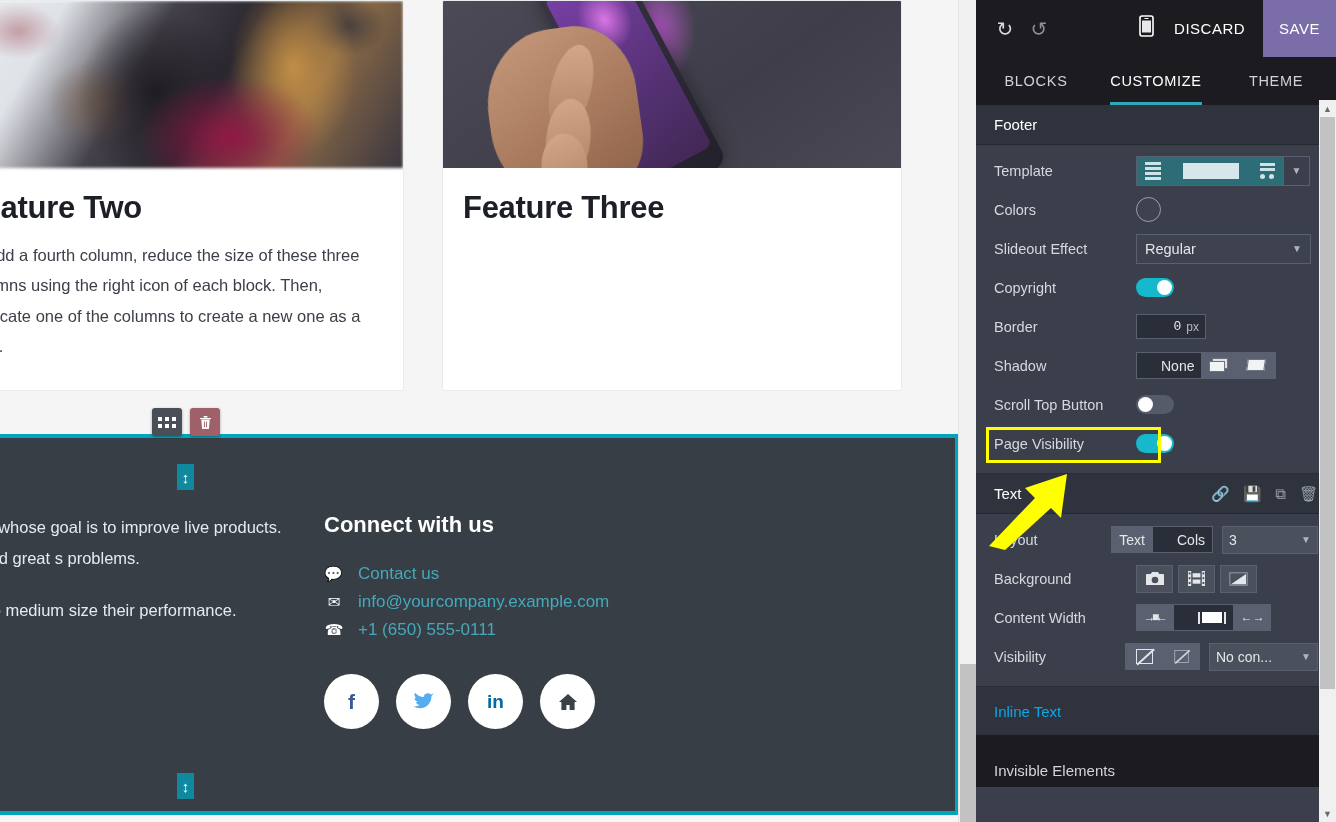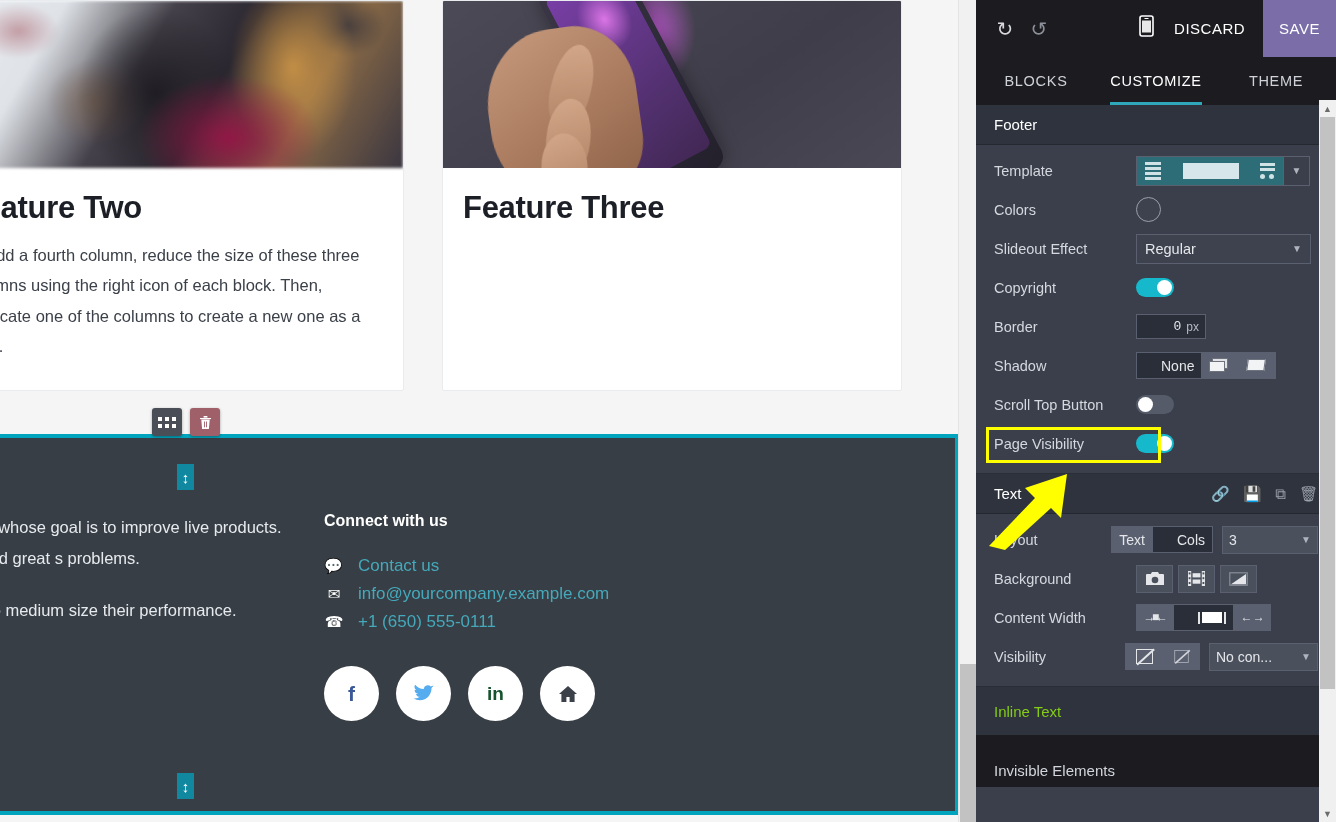--- a/index.html
+++ b/index.html
@@ -107,33 +107,33 @@
     z-index: 8;
   }
   .rh-top { left: 177px; top: 26px; }
   .rh-bottom { left: 177px; bottom: 12px; }
   .rh-arrow { color: #ffffff; font-size: 15px; line-height: 1; }
 
   .footer-inner { position: absolute; left: -56px; top: 74px; width: 1010px; display: flex; }
   .f-col-left { width: 380px; padding-right: 34px; color: #e6eaee; font-size: 16.5px; line-height: 1.85; }
   .f-col-left p { margin-bottom: 22px; }
   .f-col-mid { width: 330px; }
-  .f-col-mid h3 { font-size: 16px; font-weight: 700; color: #ffffff; margin-bottom: 26px; }
+  .f-col-mid h3 { font-size: 22px; font-weight: 700; color: #ffffff; margin-bottom: 26px; }
   .f-link { display: flex; align-items: center; gap: 14px; margin-bottom: 8px; }
   .f-link .ico { width: 20px; text-align: center; color: #ffffff; font-size: 15px; flex: 0 0 20px; }
   .f-link a { color: #45a9bb; font-size: 17px; text-decoration: none; }
   .socials { display: flex; gap: 17px; margin-top: 34px; }
   .soc {
     width: 55px; height: 55px; border-radius: 50%;
     background: #ffffff; display: flex; align-items: center; justify-content: center;
     font-size: 21px; font-weight: 700;
   }
   .soc-fb { color: #3b5998; }
   .soc-tw { color: #55acee; }
-  .soc-in { color: #14532d; font-size: 19px; }
+  .soc-in { color: #0369a1; font-size: 19px; }
   .soc-hm { color: #3c4149; font-size: 19px; }
 
   
   #browser-scroll {
     position: absolute; left: 958px; top: 0; width: 18px; height: 822px;
     background: #f1f1f1; border-left: 1px solid #e4e4e4;
   }
   #browser-thumb {
     position: absolute; left: 1px; top: 664px; width: 16px; height: 158px;
     background: #c2c2c2; border-radius: 0;
@@ -263,21 +263,21 @@
   }
   .vis-ico.thin { border-color: #b9bdc6; opacity: .85; transform: scale(.85); }
 
   .sel-small {
     width: 96px; height: 28px; background: #4a505c; border: 1px solid #5a6070;
     display: flex; align-items: center; padding: 0 6px; color: #e4e6ea; font-size: 14px; margin-left: 9px;
   }
   .sel-small .sc { margin-left: auto; color: #aeb3bd; font-size: 10px; }
 
   .divider { height: 1px; background: #2a2e36; }
-  .sec-footerband { height: 48px; background: #2e333d; display: flex; align-items: center; padding: 0 18px; font-size: 15px; color: #84cc16; text-align: center; }
+  .sec-footerband { height: 48px; background: #2e333d; display: flex; align-items: center; padding: 0 18px; font-size: 15px; color: #0ea5e9; text-align: center; }
   .sec-dark { height: 52px; background: #1b1b20; display: flex; align-items: flex-end; padding: 0 18px 8px 18px; font-size: 15px; color: #d2d5db; }
 
   
   #panel-scroll {
     position: absolute; right: 0; top: 100px; width: 17px; height: 722px;
     background: #f0f0f0;
   }
   #panel-scroll .arr {
     height: 17px; display: flex; align-items: center; justify-content: center;
     color: #6b6b6b; font-size: 9px;

